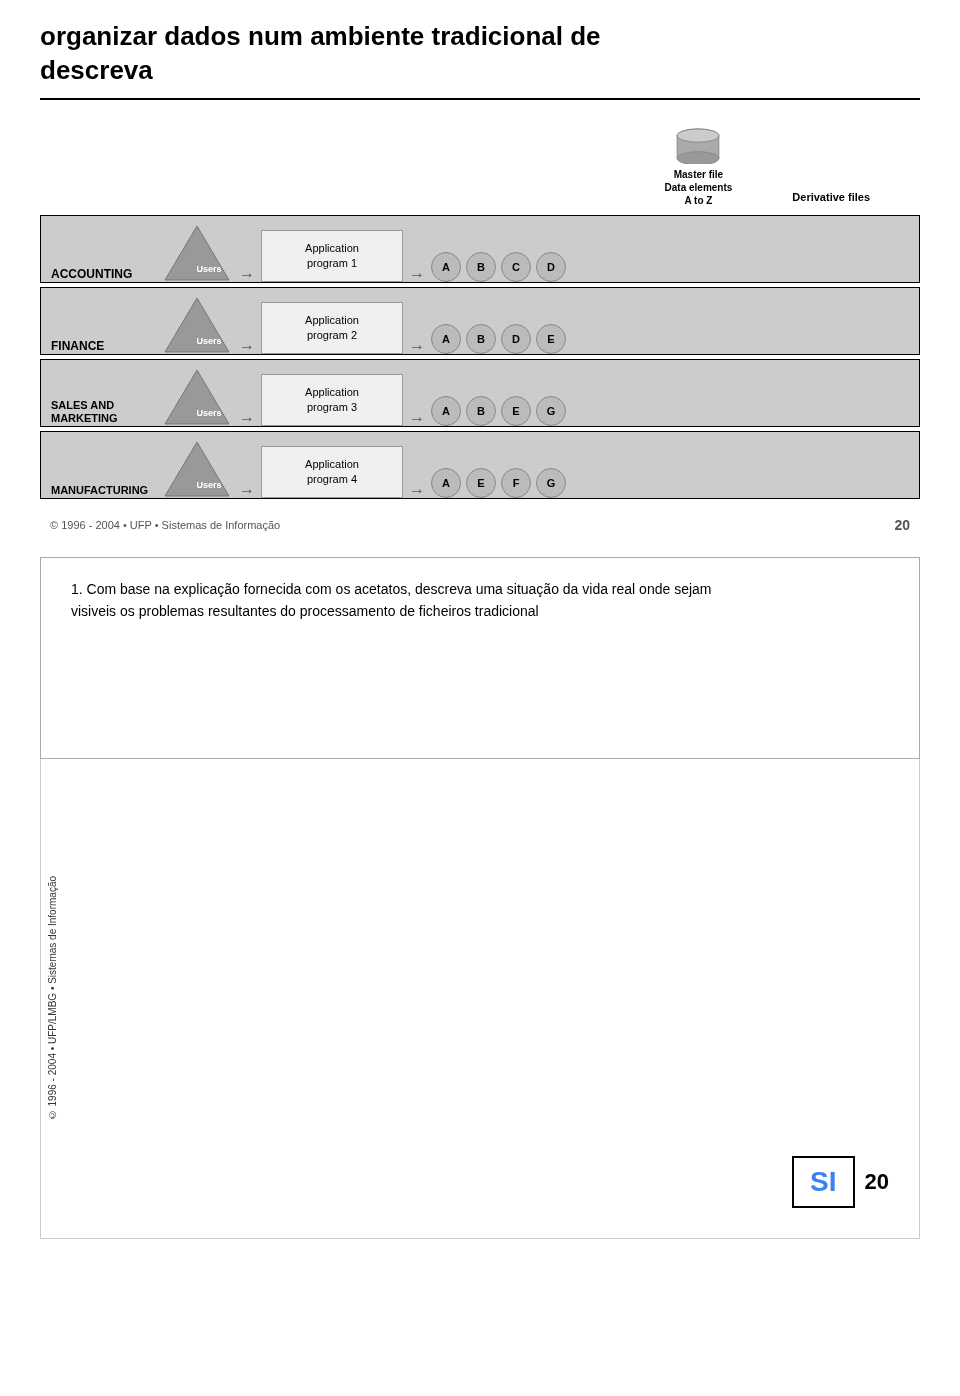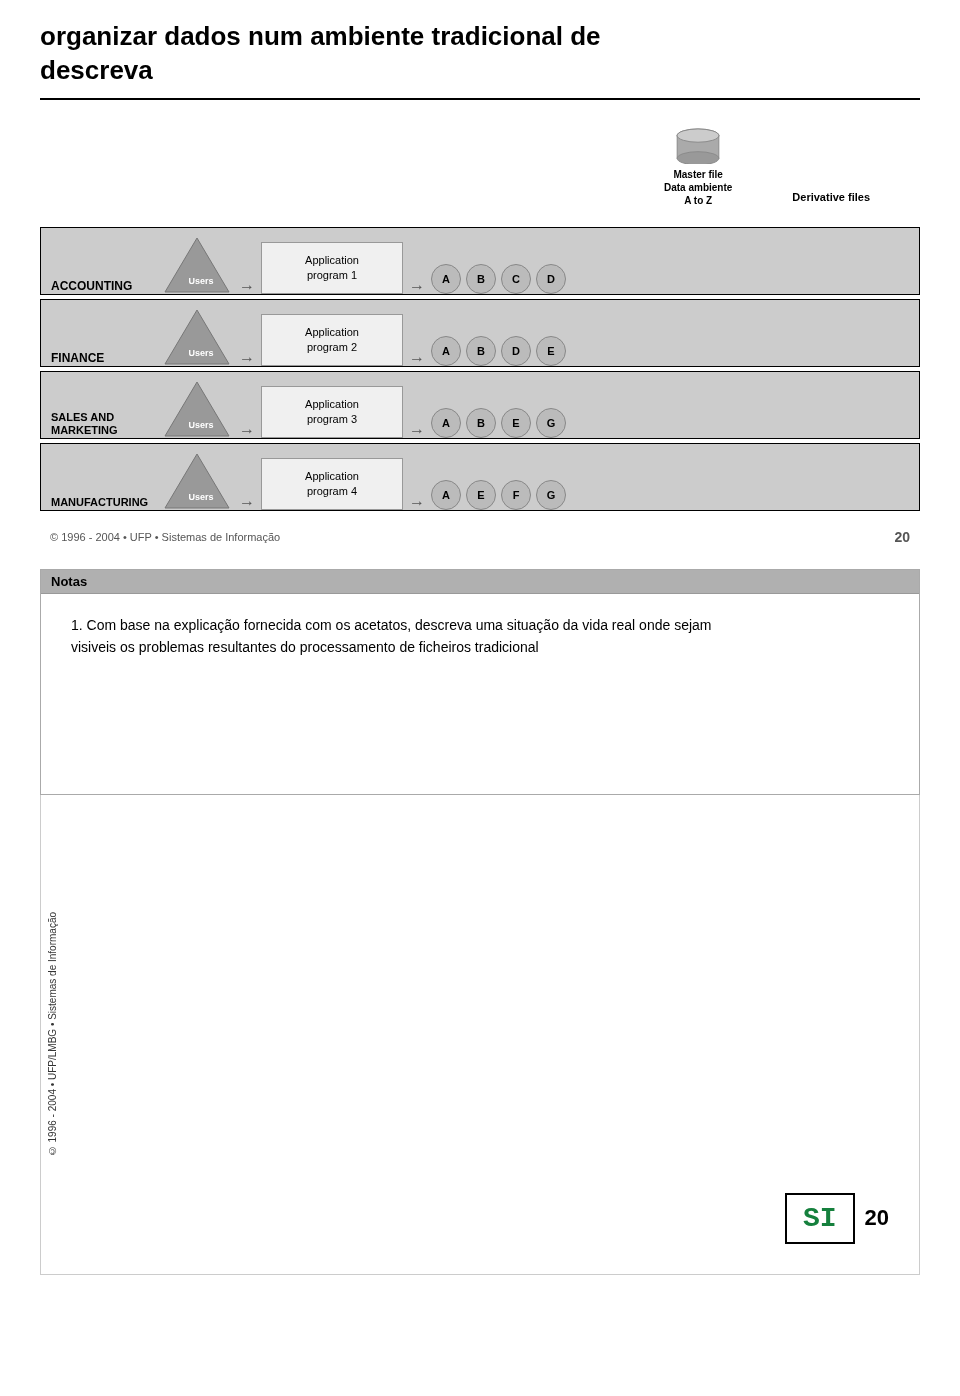--- a/index.html
+++ b/index.html
@@ -43,21 +43,21 @@
       flex-direction: column;
       gap: 0;
       position: relative;
     }
 
     
     .top-legend {
       display: flex;
       justify-content: flex-end;
       margin-right: 40px;
-      margin-bottom: 20px;
+      margin-bottom: 8px;
       align-items: flex-start;
     }
 
     .master-file-block {
       display: flex;
       flex-direction: column;
       align-items: center;
       margin-right: 60px;
     }
 
@@ -123,21 +123,21 @@
     }
 
     .users-label {
       position: absolute;
       bottom: 8px;
       font-size: 9px;
       font-weight: bold;
       color: #fff;
       text-align: center;
       width: 100%;
-      left: 4px;
+      left: 12px;
     }
 
     .arrow {
       width: 28px;
       flex-shrink: 0;
       display: flex;
       align-items: center;
       justify-content: center;
       font-size: 16px;
       color: #555;
@@ -259,22 +259,21 @@
       align-items: center;
       gap: 10px;
     }
 
     .si-box {
       background: #fff;
       border: 2px solid #000;
       padding: 8px 16px;
       font-size: 28px;
       font-weight: bold;
-      color: #15803d;
-      font-family: Liberation Mono, monospace;
+      color: #3b82f6;
     }
 
     .si-page-num {
       font-size: 22px;
       font-weight: bold;
       color: #000;
     }
   </style>
 </head>
 <body>
@@ -294,21 +293,21 @@
         <div class="cylinder">
           <svg viewBox="0 0 52 38" xmlns="http://www.w3.org/2000/svg">
             <ellipse cx="26" cy="8" rx="22" ry="7" fill="#bbb" stroke="#888" stroke-width="1"></ellipse>
             <rect x="4" y="8" width="44" height="24" fill="#aaa" stroke="#888" stroke-width="1"></rect>
             <ellipse cx="26" cy="32" rx="22" ry="7" fill="#999" stroke="#888" stroke-width="1"></ellipse>
             <ellipse cx="26" cy="8" rx="22" ry="7" fill="#ccc" stroke="#888" stroke-width="1"></ellipse>
           </svg>
         </div>
         <div class="master-file-label">
           <span>Master file</span><br>
-          <span>Data ambiente</span><br>
+          <span>Data elements</span><br>
           <span>A to Z</span>
         </div>
       </div>
       <div class="derivative-label">Derivative files</div>
     </div>
 
     <div class="diagram-area">
 
       <div class="dept-row">
         <div class="dept-label">ACCOUNTING</div>
@@ -389,21 +388,20 @@
     </div>
 
     <div class="footer-bar">
       <span class="footer-copyright">© 1996 - 2004 • UFP • Sistemas de Informação</span>
       <span class="footer-page-num">20</span>
     </div>
 
   </div>
 
   <div class="notes-section">
-    <div class="notes-header">Notas</div>
     <div class="notes-body">
       <div class="exercise-text">
         <span>1.</span>
         <span>Com base na explicação fornecida com os acetatos, descreva uma situação da vida real onde sejam visiveis os problemas resultantes do processamento de ficheiros tradicional</span>
       </div>
     </div>
   </div>
 
   <div class="bottom-section" style="min-height:480px; position:relative; overflow:hidden;">
 

